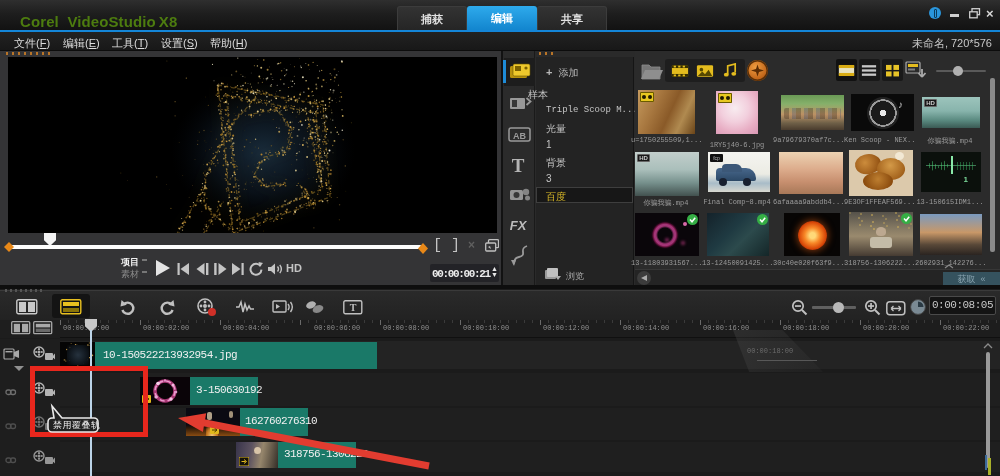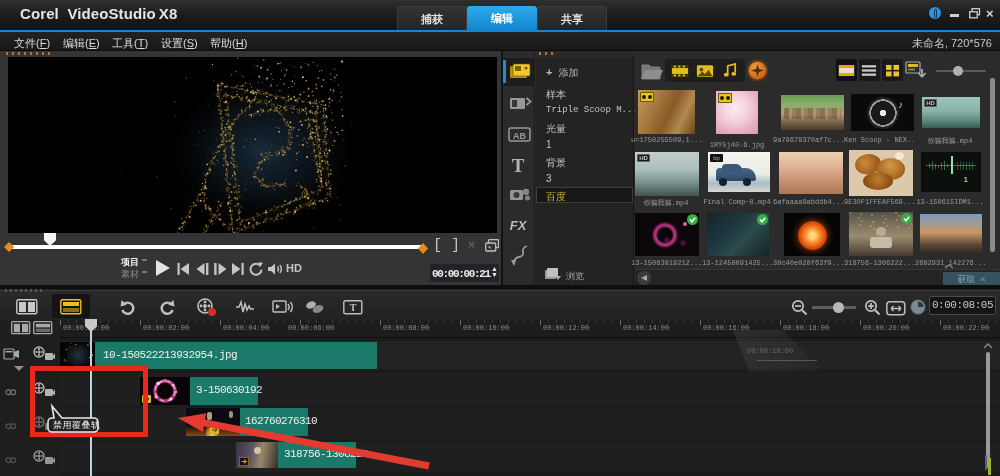--- a/index.html
+++ b/index.html
@@ -1,19 +1,19 @@
 <!DOCTYPE html>
 <html><head><meta charset="utf-8"><style>
 *{margin:0;padding:0;box-sizing:border-box}
 body{width:1000px;height:476px;background:#161616;font-family:"Liberation Sans",sans-serif;overflow:hidden;position:relative}
 .abs{position:absolute}
 </style></head><body>
 
 <div class="abs" style="left:0;top:0;width:1000px;height:30px;background:linear-gradient(180deg,#2f2f2f 0%,#1e1e1e 45%,#121212 100%)"></div>
-<div class="abs" style="left:20px;top:5px;font:bold 15px 'Liberation Sans';color:#e5e5e5;letter-spacing:0.1px">Corel&nbsp; VideoStudio X8</div>
+<div class="abs" style="left:20px;top:13px;font:bold 15px 'Liberation Sans';color:#4d7c0f;letter-spacing:0.1px">Corel&nbsp; VideoStudio X8</div>
 <div class="abs" style="left:397px;top:6px;width:70px;height:24px;background:linear-gradient(180deg,#333,#252525);border:1px solid #3c3c3c;border-bottom:none;border-radius:3px 3px 0 0;color:#e0e0e0;font:bold 11px/24px 'Liberation Sans';text-align:center">捕获</div>
 <div class="abs" style="left:467px;top:6px;width:70px;height:25px;background:linear-gradient(180deg,#2eaaec,#1184cd);border-radius:3px 3px 0 0;color:#fff;font:bold 11px/24px 'Liberation Sans';text-align:center">编辑</div>
 <div class="abs" style="left:537px;top:6px;width:70px;height:24px;background:linear-gradient(180deg,#333,#252525);border:1px solid #3c3c3c;border-bottom:none;border-radius:3px 3px 0 0;color:#e0e0e0;font:bold 11px/24px 'Liberation Sans';text-align:center">共享</div>
 <div class="abs" style="left:929px;top:7px;width:12px;height:12px;border-radius:50%;background:#2a96dc"></div>
 <div class="abs" style="left:933.5px;top:8.5px;width:3px;height:9px;border:1px solid #0a3c5c;border-radius:1px"></div>
 <div class="abs" style="left:950px;top:14px;width:9px;height:3px;background:#cfcfcf"></div>
 <svg width="12" height="11" style="position:absolute;left:969px;top:8px">
     <rect x="3" y="0.7" width="7.5" height="6" fill="none" stroke="#cfcfcf" stroke-width="1.3"></rect>
     <rect x="0.7" y="3.8" width="7.5" height="6" fill="#1e1e1e" stroke="#cfcfcf" stroke-width="1.3"></rect>
   </svg>
@@ -1379,21 +1379,21 @@
       <circle cx="19.5" cy="14" r="2.5" fill="#848484"></circle>
     </svg></div>
 <div style="position:absolute;left:505px;top:218px;width:30px;height:24px">
     <div style="font:bold italic 13px 'Liberation Sans';color:#bcbcbc;text-align:center;width:26px">FX</div>
   </div>
 <div style="position:absolute;left:505px;top:243px;width:30px;height:24px"><svg width="24" height="24" viewBox="0 0 24 24" style="margin-left:3px">
 <path d="M19 3 C10 6 20 12 11 14 C4 15.5 8 20 5 21" stroke="#9a9a9a" stroke-width="1.8" fill="none"></path>
 <path d="M3 17 l3 6 2-6z" fill="#9a9a9a"></path>
     </svg></div>
 <div style="position:absolute;left:546px;top:66px;font:bold 11px 'Liberation Sans';color:#b8b8b8">+&nbsp;&nbsp;<span style="font-weight:normal;font-size:10px">添加</span></div>
-<div style="position:absolute;left:546px;top:88px;font:10px 'Liberation Sans';color:#c4c4c4;white-space:nowrap">样本</div>
+<div style="position:absolute;left:528px;top:88px;font:10px 'Liberation Sans';color:#c4c4c4;white-space:nowrap">样本</div>
 <div style="position:absolute;left:546px;top:105px;font:9px 'Liberation Mono',monospace;color:#c4c4c4;white-space:nowrap">Triple Scoop M...</div>
 <div style="position:absolute;left:546px;top:122px;font:10px 'Liberation Sans';color:#c4c4c4;white-space:nowrap">光量</div>
 <div style="position:absolute;left:546px;top:139px;font:10px 'Liberation Sans';color:#c4c4c4;white-space:nowrap">1</div>
 <div style="position:absolute;left:546px;top:156px;font:10px 'Liberation Sans';color:#c4c4c4;white-space:nowrap">背景</div>
 <div style="position:absolute;left:546px;top:173px;font:10px 'Liberation Sans';color:#c4c4c4;white-space:nowrap">3</div>
 <div style="position:absolute;left:536px;top:187px;width:97px;height:16px;background:#171717;border:1px solid #3e3e3e"></div>
 <div style="position:absolute;left:546px;top:190px;font:10px 'Liberation Sans';color:#d8b828">百度</div>
 <svg width="16" height="13" viewBox="0 0 16 13" style="position:absolute;left:545px;top:268px">
 <rect x="0" y="2" width="11" height="9" rx="1" fill="#9a9a9a"></rect>
     <rect x="2" y="0" width="11" height="9" rx="1" fill="#c0c0c0"></rect>
@@ -1557,21 +1557,21 @@
 <div style="position:absolute;left:631px;top:136px;width:70px;text-align:center;font:7px 'Liberation Mono',monospace;color:#9a9a9a;white-space:nowrap;overflow:hidden">u=1750255509,1...</div>
 <div style="position:absolute;left:702px;top:141px;width:70px;text-align:center;font:7px 'Liberation Mono',monospace;color:#9a9a9a;white-space:nowrap;overflow:hidden">1RY5j40-6.jpg</div>
 <div style="position:absolute;left:773px;top:136px;width:70px;text-align:center;font:7px 'Liberation Mono',monospace;color:#9a9a9a;white-space:nowrap;overflow:hidden">9a79679370af7c...</div>
 <div style="position:absolute;left:844px;top:136px;width:70px;text-align:center;font:7px 'Liberation Mono',monospace;color:#9a9a9a;white-space:nowrap;overflow:hidden">Ken Scoop - NEX...</div>
 <div style="position:absolute;left:915px;top:136px;width:70px;text-align:center;font:7px 'Liberation Mono',monospace;color:#9a9a9a;white-space:nowrap;overflow:hidden">你骗我骗.mp4</div>
 <div style="position:absolute;left:631px;top:198px;width:70px;text-align:center;font:7px 'Liberation Mono',monospace;color:#9a9a9a;white-space:nowrap;overflow:hidden">你骗我骗.mp4</div>
 <div style="position:absolute;left:702px;top:198px;width:70px;text-align:center;font:7px 'Liberation Mono',monospace;color:#9a9a9a;white-space:nowrap;overflow:hidden">Final Comp~8.mp4</div>
 <div style="position:absolute;left:773px;top:198px;width:70px;text-align:center;font:7px 'Liberation Mono',monospace;color:#9a9a9a;white-space:nowrap;overflow:hidden">6afaaaa9abddb4...</div>
 <div style="position:absolute;left:844px;top:198px;width:70px;text-align:center;font:7px 'Liberation Mono',monospace;color:#9a9a9a;white-space:nowrap;overflow:hidden">9E3OF1FFEAF569...</div>
 <div style="position:absolute;left:915px;top:198px;width:70px;text-align:center;font:7px 'Liberation Mono',monospace;color:#9a9a9a;white-space:nowrap;overflow:hidden">13-150615IDM1...</div>
-<div style="position:absolute;left:631px;top:259px;width:70px;text-align:center;font:7px 'Liberation Mono',monospace;color:#9a9a9a;white-space:nowrap;overflow:hidden">13-15063019212...</div>
+<div style="position:absolute;left:631px;top:259px;width:70px;text-align:center;font:7px 'Liberation Mono',monospace;color:#9a9a9a;white-space:nowrap;overflow:hidden">13-11803931567...</div>
 <div style="position:absolute;left:702px;top:259px;width:70px;text-align:center;font:7px 'Liberation Mono',monospace;color:#9a9a9a;white-space:nowrap;overflow:hidden">13-12450091425...</div>
 <div style="position:absolute;left:773px;top:259px;width:70px;text-align:center;font:7px 'Liberation Mono',monospace;color:#9a9a9a;white-space:nowrap;overflow:hidden">30c40e020f63f9...</div>
 <div style="position:absolute;left:844px;top:259px;width:70px;text-align:left;font:7px 'Liberation Mono',monospace;color:#9a9a9a;white-space:nowrap;overflow:hidden">318756-1306222...</div>
 <div style="position:absolute;left:915px;top:259px;width:70px;text-align:center;font:7px 'Liberation Mono',monospace;color:#9a9a9a;white-space:nowrap;overflow:hidden">2602931_142276...</div>
 <div class="abs" style="left:635px;top:269px;width:365px;height:20px;background:#242424;border-top:1px solid #373737"></div>
 <div class="abs" style="left:637px;top:271px;width:14px;height:14px;border-radius:50%;background:#3c3c3c"></div>
 <div class="abs" style="left:641px;top:274.5px;width:0;height:0;border-right:6px solid #aaa;border-top:3.5px solid transparent;border-bottom:3.5px solid transparent"></div>
 <svg width="10" height="5" style="position:absolute;left:944px;top:264px">
     <path d="M1 4 L5 1 L9 4" stroke="#888" stroke-width="1.2" fill="none"></path>
   </svg>
@@ -1655,21 +1655,21 @@
 
 <div class="abs" style="left:0;top:320px;width:1000px;height:18px;background:#1d1d1d;border-bottom:1px solid #101010"></div>
 <div class="abs" style="left:0;top:320px;width:1000px;height:18px">
     <div style="position:absolute;left:60px;top:0;width:1px;height:5px;background:#6a6a6a"></div>
     <div style="position:absolute;left:63px;top:4px;font:7px 'Liberation Mono',monospace;color:#8e8e8e">00:00:00:00</div>
     <div style="position:absolute;left:140px;top:0;width:1px;height:5px;background:#6a6a6a"></div>
     <div style="position:absolute;left:143px;top:4px;font:7px 'Liberation Mono',monospace;color:#8e8e8e">00:00:02:00</div>
     <div style="position:absolute;left:220px;top:0;width:1px;height:5px;background:#6a6a6a"></div>
     <div style="position:absolute;left:223px;top:4px;font:7px 'Liberation Mono',monospace;color:#8e8e8e">00:00:04:00</div>
     <div style="position:absolute;left:300px;top:0;width:1px;height:5px;background:#6a6a6a"></div>
-    <div style="position:absolute;left:288px;top:4px;font:7px 'Liberation Mono',monospace;color:#8e8e8e">00:00:06:00</div>
+    <div style="position:absolute;left:314px;top:4px;font:7px 'Liberation Mono',monospace;color:#8e8e8e">00:00:06:00</div>
     <div style="position:absolute;left:380px;top:0;width:1px;height:5px;background:#6a6a6a"></div>
     <div style="position:absolute;left:383px;top:4px;font:7px 'Liberation Mono',monospace;color:#8e8e8e">00:00:08:00</div>
     <div style="position:absolute;left:460px;top:0;width:1px;height:5px;background:#6a6a6a"></div>
     <div style="position:absolute;left:463px;top:4px;font:7px 'Liberation Mono',monospace;color:#8e8e8e">00:00:10:00</div>
     <div style="position:absolute;left:540px;top:0;width:1px;height:5px;background:#6a6a6a"></div>
     <div style="position:absolute;left:543px;top:4px;font:7px 'Liberation Mono',monospace;color:#8e8e8e">00:00:12:00</div>
     <div style="position:absolute;left:620px;top:0;width:1px;height:5px;background:#6a6a6a"></div>
     <div style="position:absolute;left:623px;top:4px;font:7px 'Liberation Mono',monospace;color:#8e8e8e">00:00:14:00</div>
     <div style="position:absolute;left:700px;top:0;width:1px;height:5px;background:#6a6a6a"></div>
     <div style="position:absolute;left:703px;top:4px;font:7px 'Liberation Mono',monospace;color:#8e8e8e">00:00:16:00</div>

